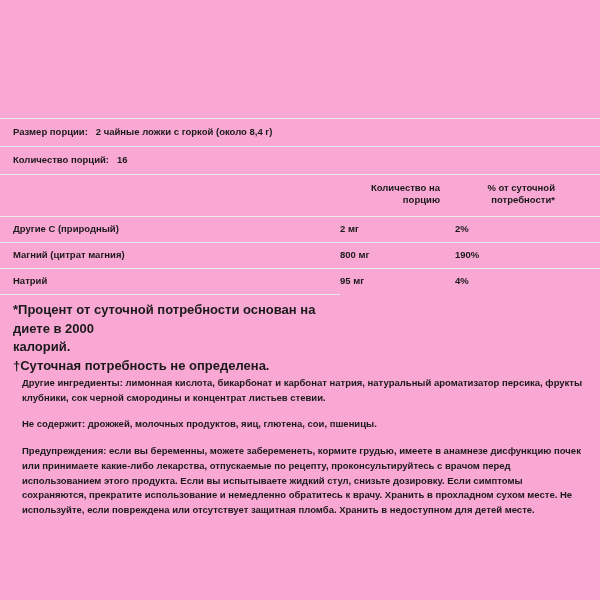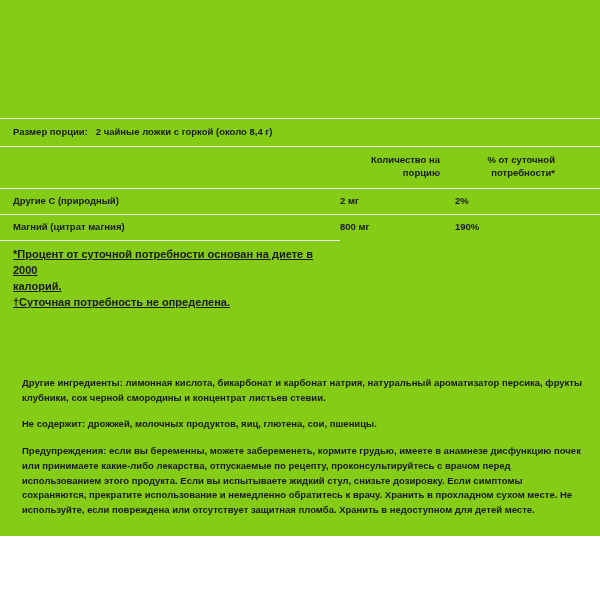--- a/index.html
+++ b/index.html
@@ -11,22 +11,22 @@
     width: 600px;
     height: 600px;
     font-family: "Liberation Sans", sans-serif;
     color: #1a1a1a;
     overflow: hidden;
   }
 
   .page {
     position: relative;
     width: 600px;
-    height: 536px;
-    background: #84cc16;
+    height: 600px;
+    background: #f9a8d4;
   }
 
   .panel {
     position: absolute;
     left: 0;
     top: 118px;
     width: 600px;
   }
 
   
@@ -75,23 +75,22 @@
   .data-row td {
     padding-top: 6px;
     padding-bottom: 6px;
   }
 
   .footnote-row td {
     border-top: 1px solid #ebebeb;
     padding-top: 6px;
     padding-bottom: 6px;
     font-weight: bold;
-    font-size: 11px;
+    font-size: 13px;
     line-height: 1.45;
-    text-decoration: underline;
   }
   .footnote-row td.no-rule {
     border-top: none;
   }
   .footnote-line { display: block; }
 
   
   .blocks {
     position: absolute;
     left: 0;
@@ -128,20 +127,27 @@
       <tbody>
 
         <tr class="serving-row">
           <td colspan="3">
             <span class="serving-label">Размер порции:</span>
             &nbsp;
             <span class="serving-value">2 чайные ложки с горкой (около 8,4 г)</span>
           </td>
         </tr>
 
+        <tr class="serving-row">
+          <td colspan="3">
+            <span class="serving-label">Количество порций:</span>
+            &nbsp;
+            <span class="serving-value">16</span>
+          </td>
+        </tr>
 
         <tr class="header-row">
           <td class="col-name"></td>
           <td class="col-amount">
             <span class="hdr-wrap">Количество на</span>
             <span class="hdr-wrap">порцию</span>
           </td>
           <td class="col-dv">
             <span class="hdr-wrap">% от суточной</span>
             <span class="hdr-wrap">потребности*</span>
@@ -155,20 +161,25 @@
           <td class="col-amount">2 мг</td>
           <td class="col-dv">2%</td>
         </tr>
 
         <tr class="data-row">
           <td class="col-name">Магний (цитрат магния)</td>
           <td class="col-amount">800 мг</td>
           <td class="col-dv">190%</td>
         </tr>
 
+        <tr class="data-row">
+          <td class="col-name">Натрий</td>
+          <td class="col-amount">95 мг</td>
+          <td class="col-dv">4%</td>
+        </tr>
 
         <tr class="footnote-row">
           <td class="col-name">
             <span class="footnote-line">*Процент от суточной потребности основан на диете в 2000</span>
             <span class="footnote-line">калорий.</span>
             <span class="footnote-line">†Суточная потребность не определена.</span>
           </td>
           <td class="col-amount no-rule"></td>
           <td class="col-dv no-rule"></td>
         </tr>

